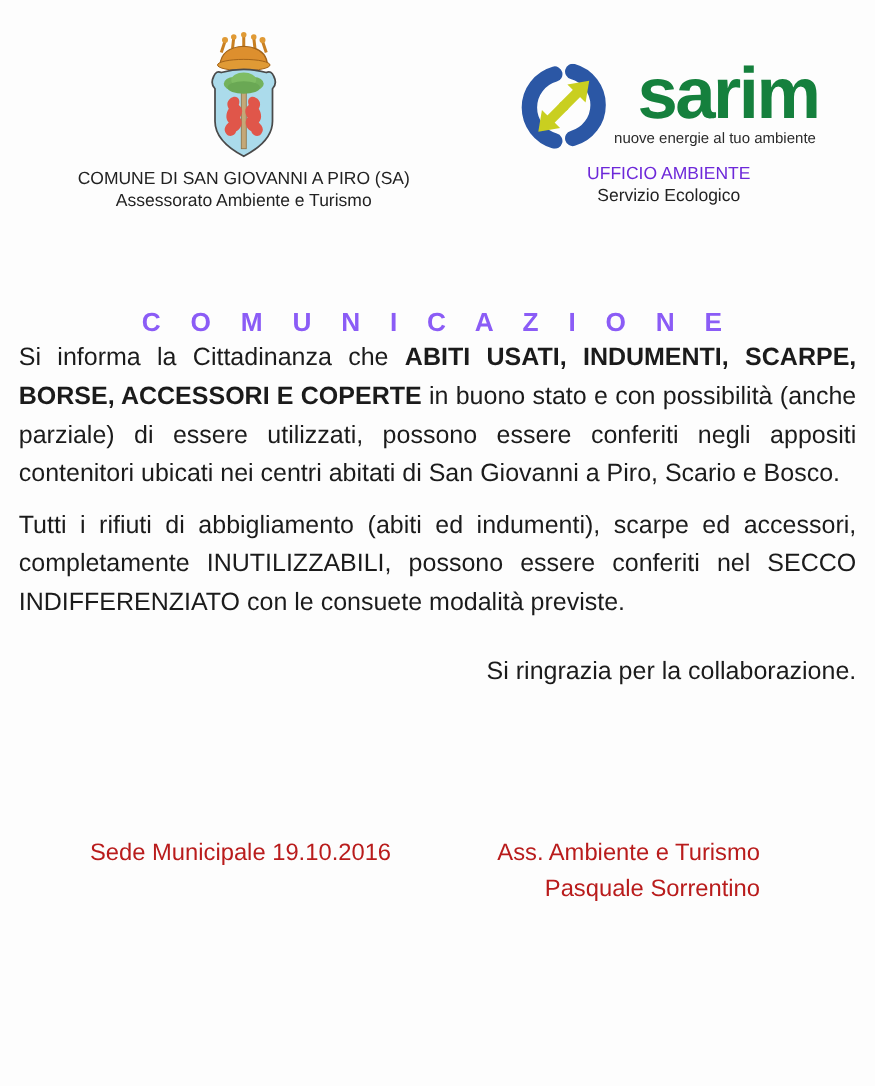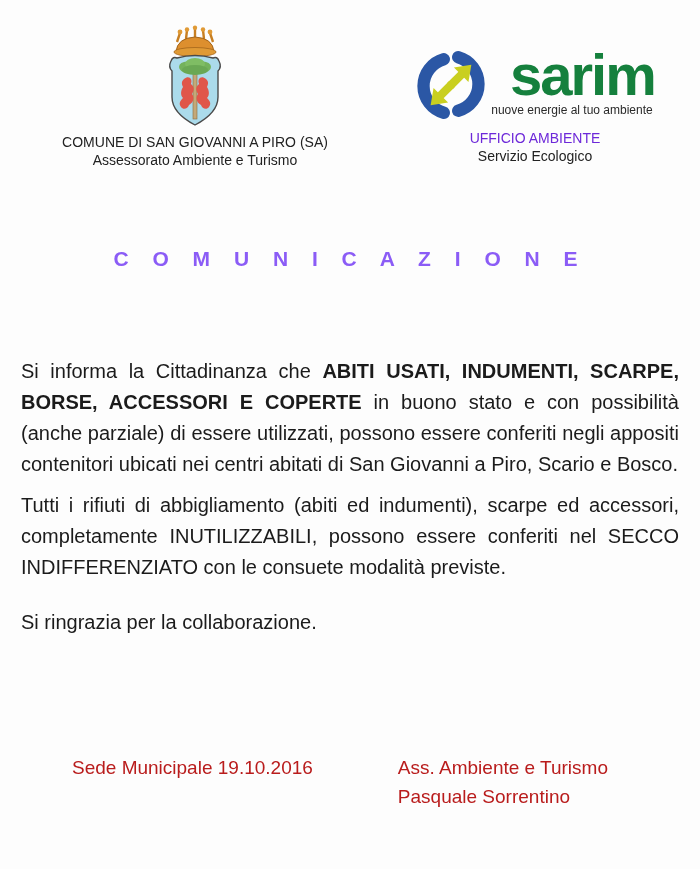--- a/index.html
+++ b/index.html
@@ -31,33 +31,33 @@
   .sarim-tagline { display:block; font-size:12px; color:#2a2a2a; margin-top:2px; padding-right:2px; }
   .office-name { font-size:14px; line-height:18px; margin-top:10px; color:#6d28d9; }
   .office-service { font-size:14px; line-height:18px; color:#222; }
   
   .title {
     margin-top:78px; text-align:center;
     font-size:21px; font-weight:bold; letter-spacing:9px;
     color:#8b5cf6;
   }
   
-  .doc-body { margin-top:85px; padding:0 21px; font-size:20px; line-height:31px; text-align:justify; color:#1b1b1b; }
+  .doc-body { padding:0 15px; font-size:20px; line-height:31px; text-align:justify; color:#1b1b1b; }
   .doc-body p { margin:0; }
   .p-unusable { margin-top:10px !important; }
-  .p-thanks { margin-top:24px !important; text-align:left; }
+  .p-thanks { margin-top:24px !important; text-align:right; }
   .emph { font-weight:bold; }
   
   .footer {
     margin-top:115px;
     display:flex; justify-content:space-between; align-items:flex-start;
     padding:0 92px 0 72px;
     font-size:19px; line-height:29px; color:#b91c1c;
   }
-  .sign-block { text-align:left; }
+  .sign-block { text-align:right; }
 </style>
 </head>
 <body>
 
 <div class="page">
 
   <div class="header">
 
     <div class="muni-block">
       <svg class="crest" width="88" height="104" viewBox="0 0 88 104">

